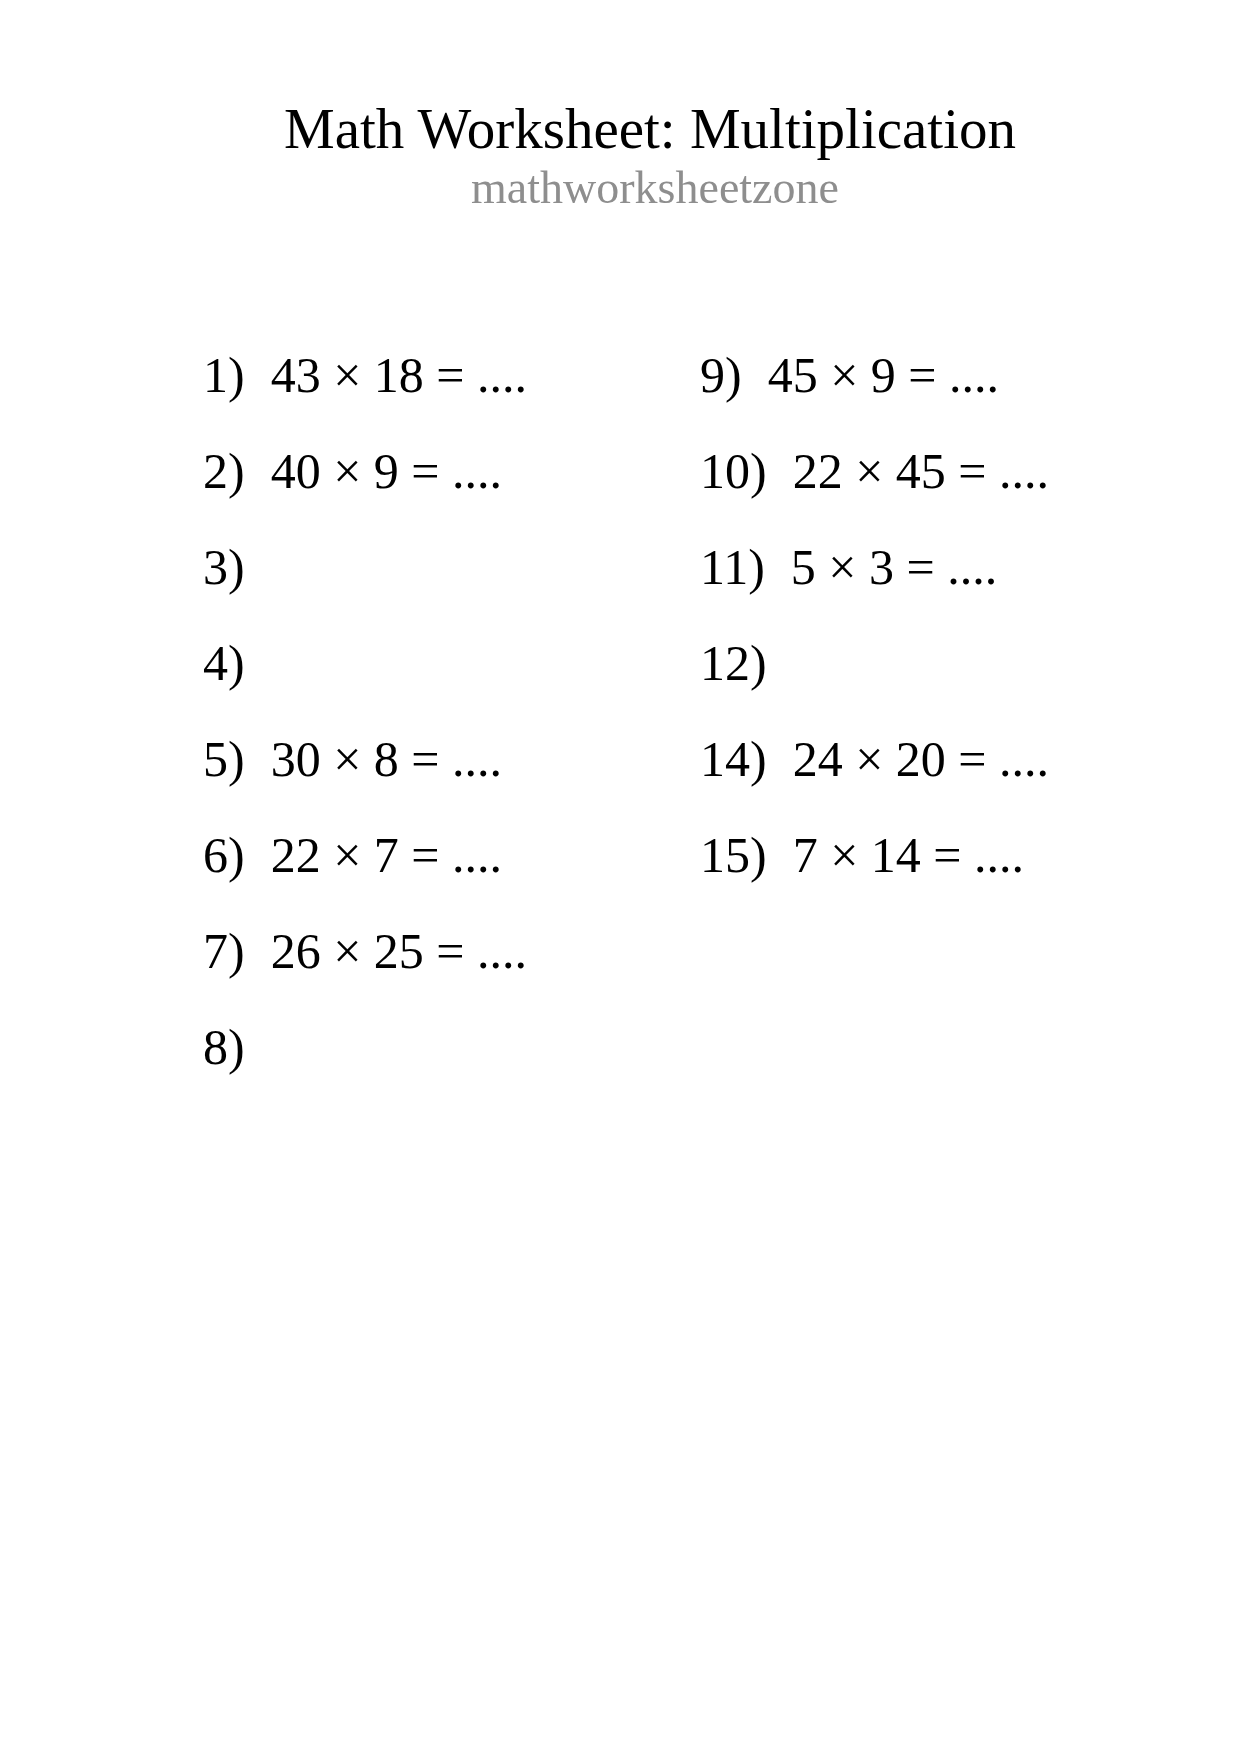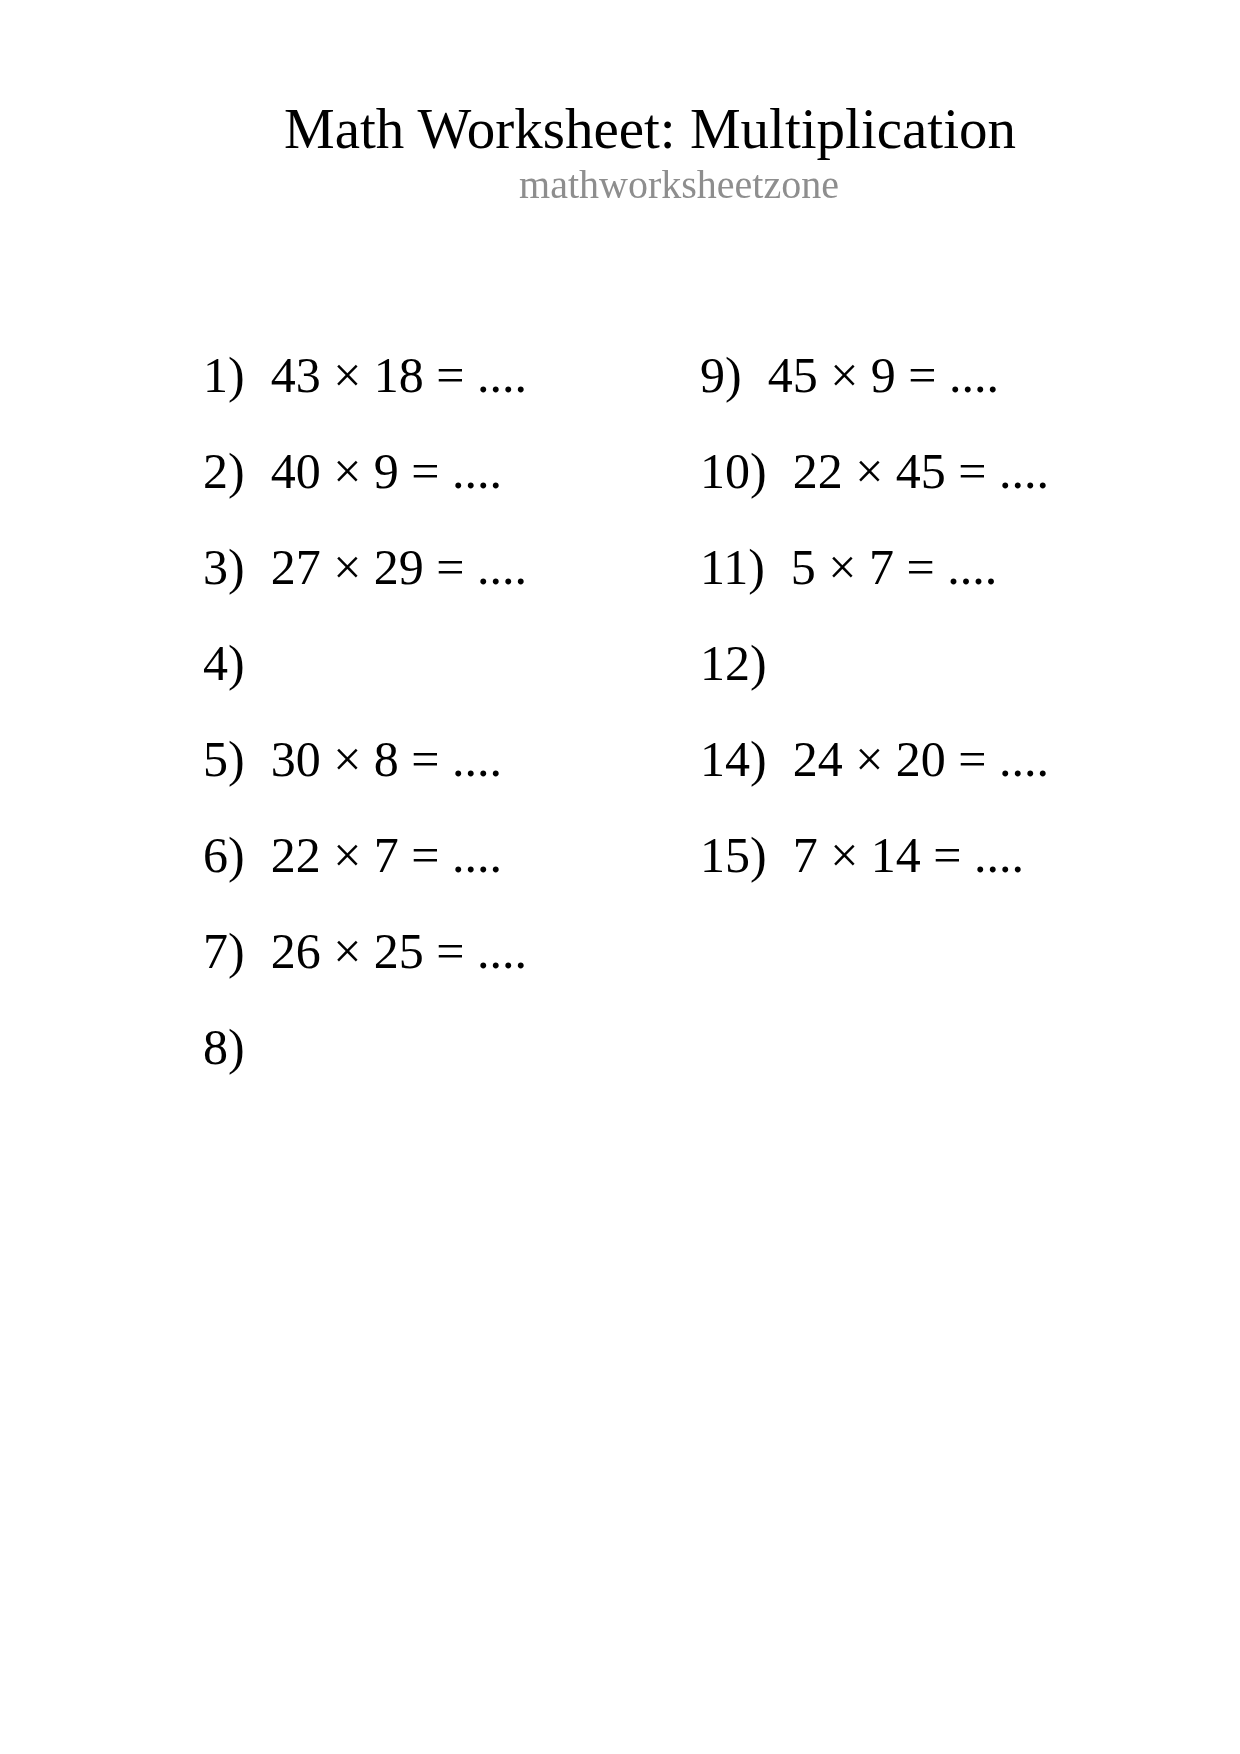--- a/index.html
+++ b/index.html
@@ -18,23 +18,23 @@
     left: 650px;
     transform: translateX(-50%);
     font-size: 57px;
     line-height: 1;
     white-space: nowrap;
     color: var(--title, #000000);
   }
   .subtitle {
     position: absolute;
     top: 165px;
-    left: 679px;
+    left: 655px;
     transform: translateX(-50%);
-    font-size: 40px;
+    font-size: 46px;
     line-height: 1;
     white-space: nowrap;
     color: var(--subtitle, #8e8e8e);
   }
   .col {
     position: absolute;
     top: 327px;
   }
   .col-left  { left: 203px; }
   .col-right { left: 700px; }
@@ -59,21 +59,20 @@
     <div class="row">
       <span class="num">1)</span>
       <span class="expr">43 × 18 = ....</span>
     </div>
     <div class="row">
       <span class="num">2)</span>
       <span class="expr">40 × 9 = ....</span>
     </div>
     <div class="row">
       <span class="num">3)</span>
-      <span class="expr">27 × 29 = ....</span>
     </div>
     <div class="row">
       <span class="num">4)</span>
     </div>
     <div class="row">
       <span class="num">5)</span>
       <span class="expr">30 × 8 = ....</span>
     </div>
     <div class="row">
       <span class="num">6)</span>
@@ -92,21 +91,21 @@
     <div class="row">
       <span class="num">9)</span>
       <span class="expr">45 × 9 = ....</span>
     </div>
     <div class="row">
       <span class="num">10)</span>
       <span class="expr">22 × 45 = ....</span>
     </div>
     <div class="row">
       <span class="num">11)</span>
-      <span class="expr">5 × 7 = ....</span>
+      <span class="expr">5 × 3 = ....</span>
     </div>
     <div class="row">
       <span class="num">12)</span>
     </div>
     <div class="row">
       <span class="num">14)</span>
       <span class="expr">24 × 20 = ....</span>
     </div>
     <div class="row">
       <span class="num">15)</span>

